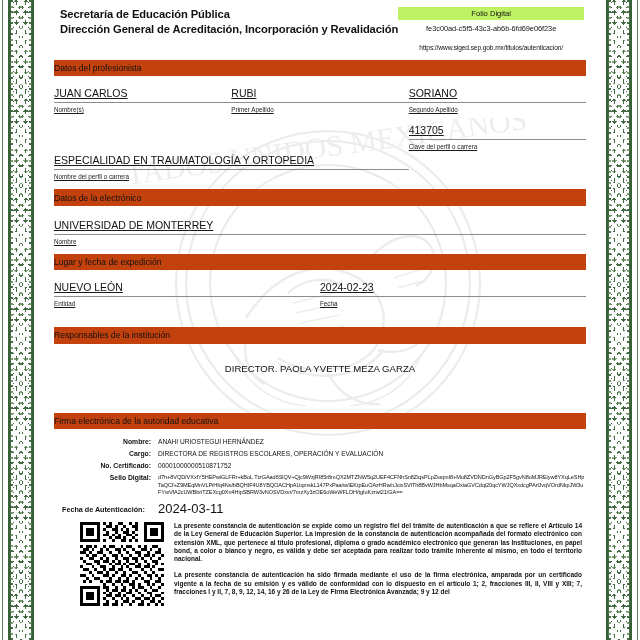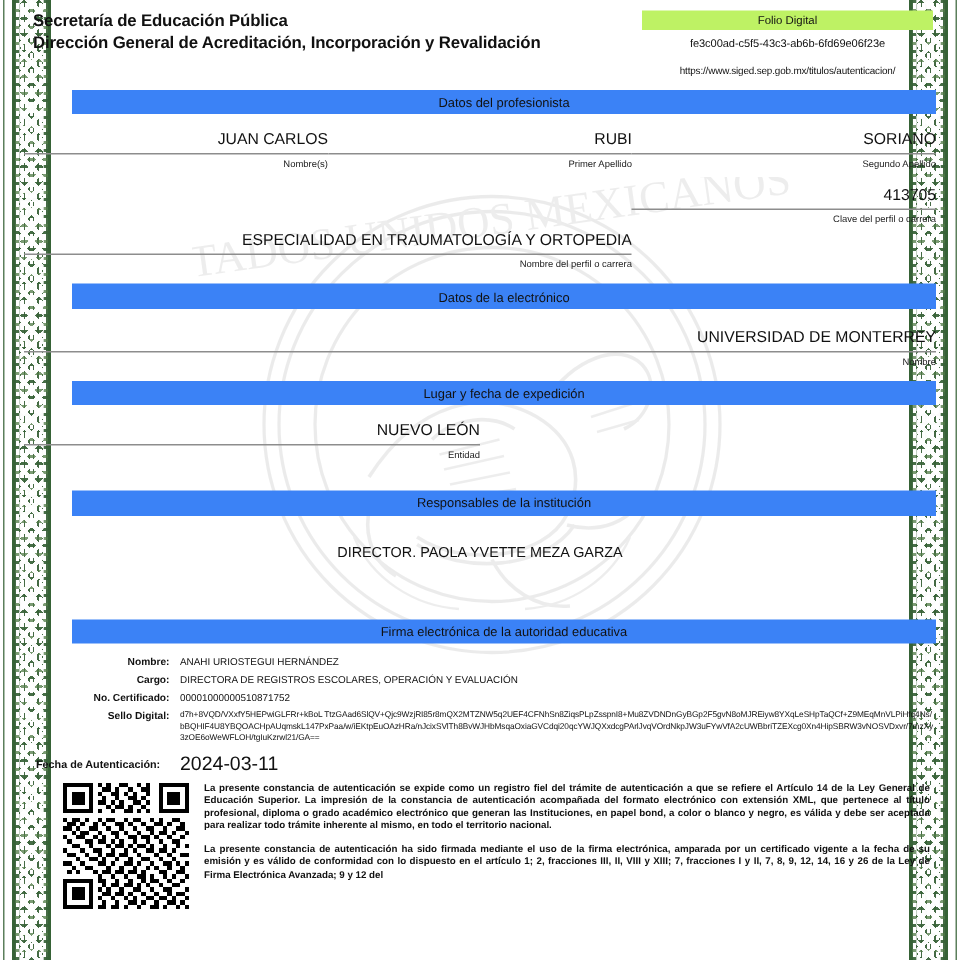--- a/index.html
+++ b/index.html
@@ -76,21 +76,21 @@
     height: 330px;
     opacity: 0.085;
     pointer-events: none;
     z-index: 0;
   }
   .watermark svg { width: 100%; height: 100%; }
 
   .content {
     position: relative;
     z-index: 2;
-    padding: 0 16px;
+    padding: 0 54px;
     box-sizing: border-box;
     width: 640px;
   }
 
   
   .header {
     display: flex;
     justify-content: space-between;
     align-items: flex-start;
     padding-top: 7px;
@@ -123,37 +123,37 @@
   }
   .folio-url {
     font-size: 6.6px;
     margin-top: 11px;
     color: #111;
     letter-spacing: -0.1px;
   }
 
   
   .section-bar {
-    background: #3b82f6;
-    text-align: center;
+    background: #c2410c;
+    text-align: left;
     font-size: 8.6px;
     color: #111;
     padding: 3.2px 0;
     margin-top: 9px;
-    margin-left: 32px;
   }
 
   
   .fields-row {
     display: flex;
     margin-top: 11px;
   }
   .field {
-    text-align: right;
+    text-align: left;
     position: relative;
+    text-decoration: underline;
   }
   .field .value {
     font-size: 10.5px;
     color: #111;
     padding-bottom: 3px;
     white-space: nowrap;
     overflow: hidden;
   }
   .field .rule {
     border-top: 1px solid #8d8d8d;
@@ -351,20 +351,25 @@
     </div>
 
 
     <div class="section-bar">Lugar y fecha de expedición</div>
 
     <div class="fields-row">
       <div class="field f-half">
         <div class="value">NUEVO LEÓN</div>
         <div class="rule"></div>
         <div class="label">Entidad</div>
+      </div>
+      <div class="field f-half">
+        <div class="value">2024-02-23</div>
+        <div class="rule"></div>
+        <div class="label">Fecha</div>
       </div>
     </div>
 
     <div class="section-bar" style="margin-top:20px;">Responsables de la institución</div>
     <div class="responsable">DIRECTOR. PAOLA YVETTE MEZA GARZA</div>
 
     <div class="section-bar" style="margin-top:39px;">Firma electrónica de la autoridad educativa</div>
 
     <div class="sig-block">
       <div class="sig-row">

